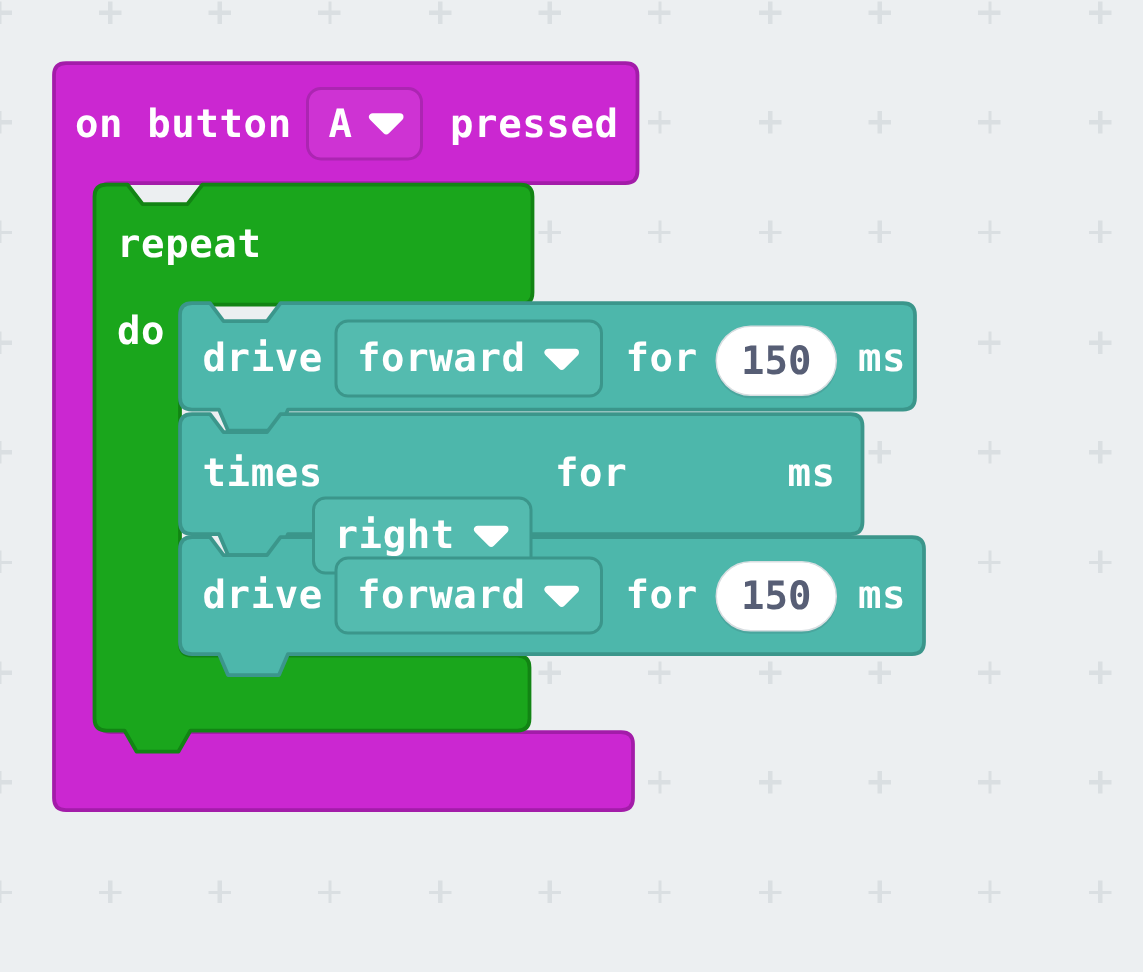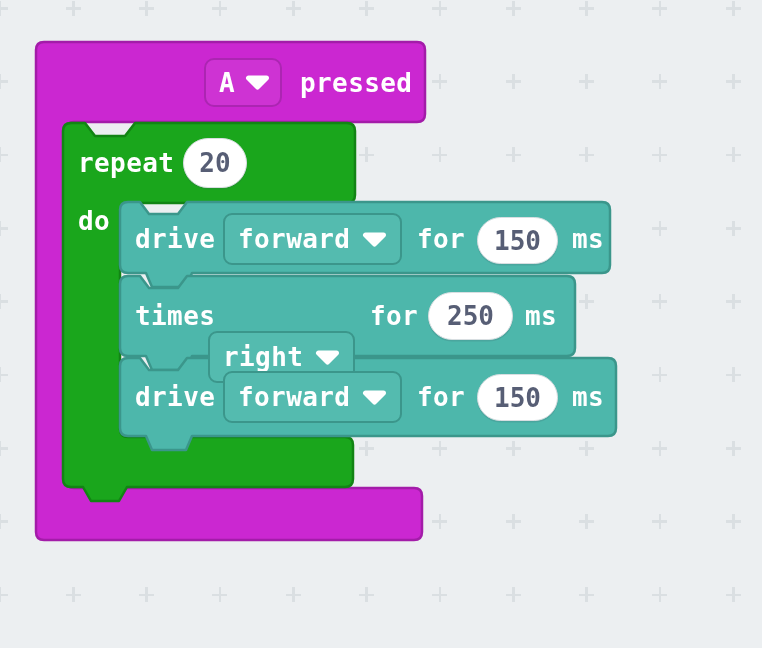--- a/index.html
+++ b/index.html
@@ -171,32 +171,30 @@
 
     <path class="action-shape" d="M 128 202 H 140 L 149 214 H 178 L 187 202 H 602 Q 610 202 610 210 V 265 Q 610 273 602 273 H 192 L 186 287 H 152 L 146 273 H 128 Q 120 273 120 265 V 210 Q 120 202 128 202 Z"></path>
 
     <path class="action-shape" d="M 128 276 H 140 L 149 288 H 178 L 187 276 H 567 Q 575 276 575 284 V 348 Q 575 356 567 356 H 192 L 186 370 H 152 L 146 356 H 128 Q 120 356 120 348 V 284 Q 120 276 128 276 Z"></path>
 
     <path class="action-shape" d="M 128 358 H 140 L 149 370 H 178 L 187 358 H 608 Q 616 358 616 366 V 428 Q 616 436 608 436 H 192 L 186 450 H 152 L 146 436 H 128 Q 120 436 120 428 V 366 Q 120 358 128 358 Z"></path>
   </svg>
 
   <div class="overlay">
 
+    <div class="lbl" style="left:50px;top:83px;">on button</div>
     <div class="dd dd-magenta" style="left:204px;top:58px;width:78px;height:49px;">
       <span class="lbl-in">A</span>
       <svg class="arrow-icon" width="25" height="15" viewBox="0 0 25 15">
         <path d="M3.5 3 H21.5 L12.5 12 Z" fill="#fff" stroke="#fff" stroke-width="5" stroke-linejoin="round"></path>
       </svg>
     </div>
     <div class="lbl" style="left:78px;top:163px;">repeat</div>
 
     <div class="lbl" style="left:300px;top:83px;">pressed</div>
-    <div class="num-oval" style="left:183px;top:138px;width:64px;height:50px;">
-      <span>20</span>
-    </div>
     <div class="lbl" style="left:78px;top:221px;">do</div>
 
     <div class="lbl" style="left:135px;top:239px;">drive</div>
     <div class="dd dd-teal" style="left:223px;top:213px;width:179px;height:52px;">
       <span class="lbl-in">forward</span>
       <svg class="arrow-icon" width="25" height="15" viewBox="0 0 25 15">
         <path d="M3.5 3 H21.5 L12.5 12 Z" fill="#fff" stroke="#fff" stroke-width="5" stroke-linejoin="round"></path>
       </svg>
     </div>
     <div class="lbl" style="left:417px;top:239px;">for</div>
@@ -206,23 +204,20 @@
     <div class="lbl" style="left:572px;top:239px;">ms</div>
 
     <div class="lbl" style="left:135px;top:316px;">times</div>
     <div class="dd dd-teal" style="left:208px;top:306px;width:147px;height:52px;margin-top:25px;">
       <span class="lbl-in">right</span>
       <svg class="arrow-icon" width="25" height="15" viewBox="0 0 25 15">
         <path d="M3.5 3 H21.5 L12.5 12 Z" fill="#fff" stroke="#fff" stroke-width="5" stroke-linejoin="round"></path>
       </svg>
     </div>
     <div class="lbl" style="left:370px;top:316px;">for</div>
-    <div class="num-oval" style="left:428px;top:292px;width:85px;height:48px;">
-      <span>250</span>
-    </div>
     <div class="lbl" style="left:525px;top:316px;">ms</div>
 
     <div class="lbl" style="left:135px;top:397px;">drive</div>
     <div class="dd dd-teal" style="left:223px;top:371px;width:179px;height:52px;">
       <span class="lbl-in">forward</span>
       <svg class="arrow-icon" width="25" height="15" viewBox="0 0 25 15">
         <path d="M3.5 3 H21.5 L12.5 12 Z" fill="#fff" stroke="#fff" stroke-width="5" stroke-linejoin="round"></path>
       </svg>
     </div>
     <div class="lbl" style="left:417px;top:397px;">for</div>

